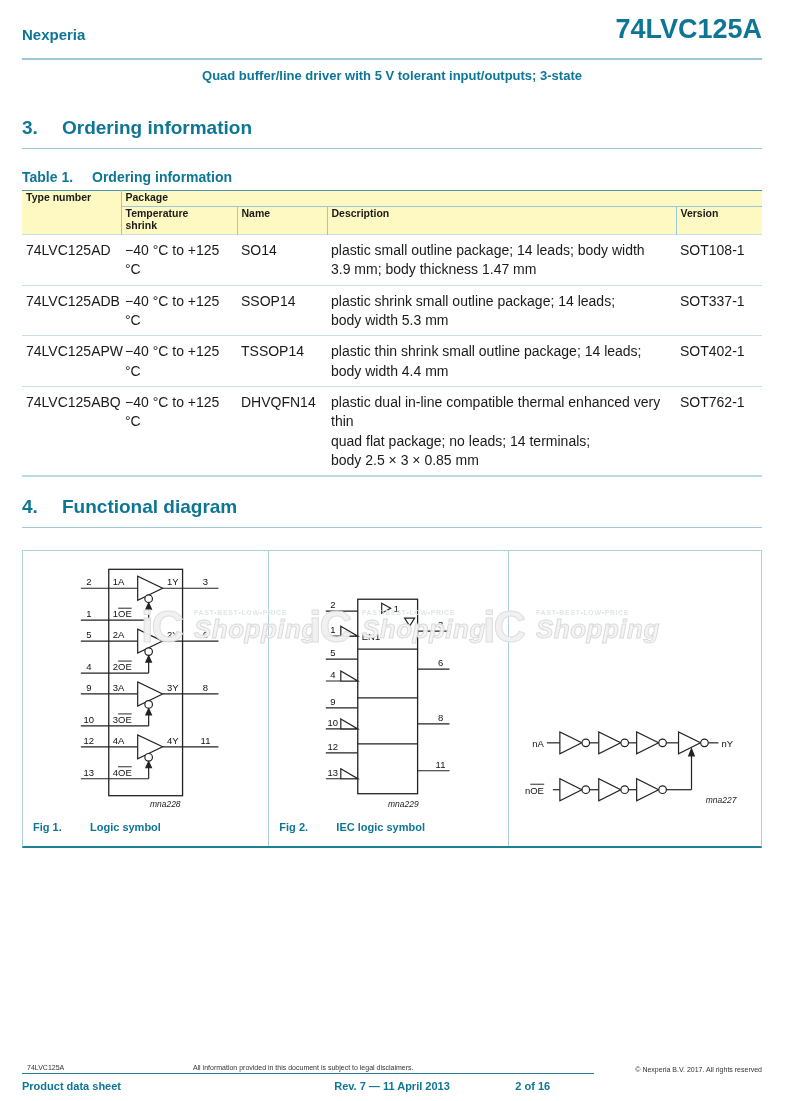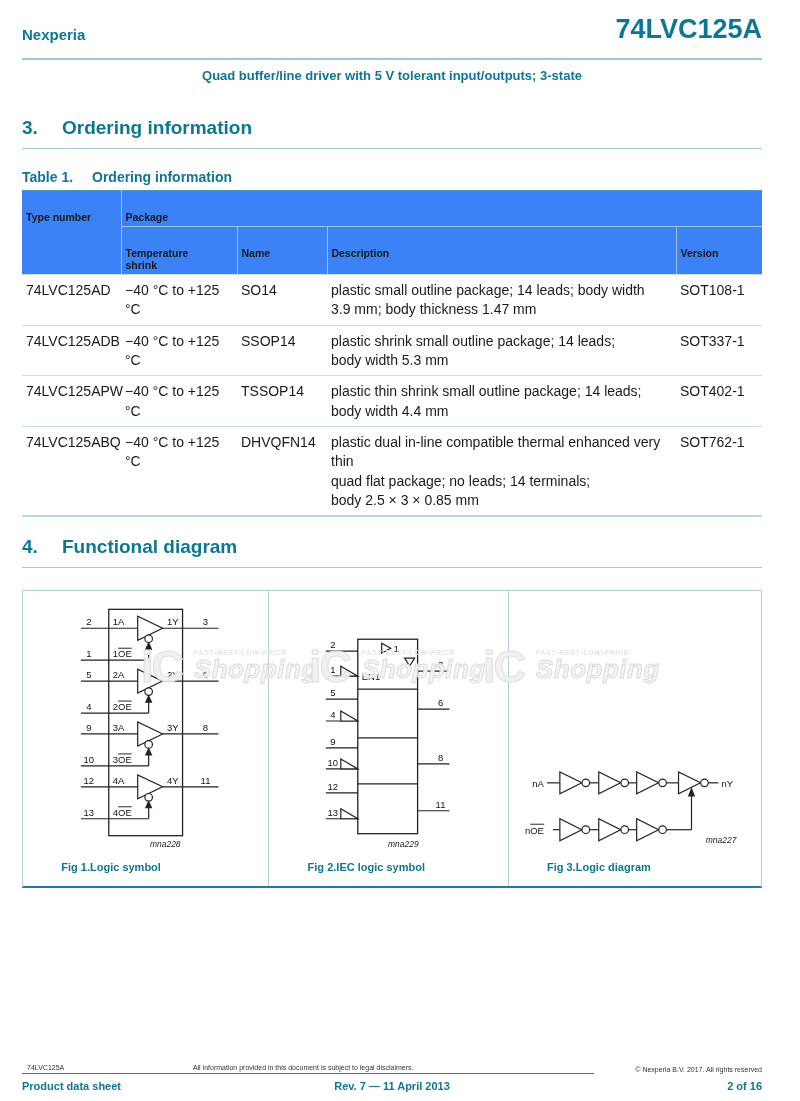--- a/index.html
+++ b/index.html
@@ -24,38 +24,38 @@
   .sec3 { margin-top:34px; }
   .sec4 { margin-top:19px; }
 
   
   .tbl-cap { display:flex; margin-top:20px; color:#0e7695; font-weight:bold; font-size:14px; }
   .tbl-cap .cap-label { width:70px; }
 
   
   table.order { width:100%; border-collapse:collapse; table-layout:fixed; margin-top:5px;
     border-top:1px solid #4d96ac; border-bottom:2px solid #b9d9e4; }
-  table.order th { background:#3b82f6; text-align:left; font-size:10.5px; font-weight:bold;
-    padding:20px 6px 3px 4px; vertical-align:top; }
+  table.order th { background:#fef9c3; text-align:left; font-size:10.5px; font-weight:bold;
+    padding:0 6px 3px 4px; vertical-align:top; }
   table.order th.sub { border-top:1px solid #9fc6d4; }
   table.order th + th { border-left:1px solid #9fc6d4; }
   table.order thead tr:last-child th:first-child { border-left:1px solid #9fc6d4; }
   table.order td { font-size:14px; line-height:1.38; padding:6px 6px 5px 4px;
     vertical-align:top; white-space:pre-line; }
   table.order tbody tr + tr td { border-top:1px solid #c6dfe9; }
   table.order tbody tr:first-child td { border-top:1px solid #c6dfe9; }
 
   
   .figbox { position:relative; margin-top:22px; display:flex;
     border:1px solid #aecfdc; border-bottom:2px solid #1f7f99; height:298px; background:#fff; }
   .fig-panel { display:flex; flex-direction:column; }
   .fp1 { width:246px; } .fp2 { width:241px; border-left:1px solid #aecfdc; border-right:1px solid #aecfdc; }
   .fp3 { width:253px; }
   .fig-panel svg { display:block; width:100%; height:266px; }
-  .fig-cap { height:26px; padding:4px 0 0 10px; display:flex; color:#0e7695; font-weight:bold; font-size:11px;text-align:right; }
+  .fig-cap { height:26px; padding:4px 0 0 10px; display:flex; color:#0e7695; font-weight:bold; font-size:11px; }
   .fig-cap .cap-label { width:57px; }
   svg text { font-family:"Liberation Sans", sans-serif; font-size:9.5px; fill:#111; font-weight:normal; }
   svg text.ref { font-style:italic; font-size:8.5px; fill:#222; }
 
   
   .wm { position:absolute; top:46px; height:58px; width:165px; display:flex; align-items:center;
     pointer-events:none; z-index:3; opacity:.95; }
   .wm-ic { font-size:45px; font-weight:bold; color:#f1f1f1; -webkit-text-stroke:1px #dcdcdc;
     line-height:1; letter-spacing:-2px; }
   .wm-right { display:flex; flex-direction:column; margin-left:12px; }
@@ -67,21 +67,21 @@
   
   .footer { position:absolute; left:22px; right:38px; bottom:9px; }
   .f-top { position:relative; height:14px; font-size:7px; color:#333; }
   .f-doc { position:absolute; left:5px; bottom:3px; }
   .f-disc { position:absolute; left:38%; transform:translateX(-50%); bottom:3px; }
   .f-copy { position:absolute; right:0; bottom:1px; }
   .f-rule { position:absolute; left:0; bottom:0; width:77.3%; height:1px; background:#2a7f9b; }
   .f-bot { display:flex; margin-top:6px; color:#0e7695; font-weight:bold; font-size:11px; }
   .f-bot span { flex:1; }
   .f-center { text-align:center; }
-  .f-right { text-align:right; }
+  .f-right { }
 </style>
 </head>
 <body>
 
 <div class="page">
   <div class="content">
 
     <div class="hdr-row">
       <span class="brand">Nexperia</span>
       <span class="part">74LVC125A</span>
@@ -321,24 +321,20 @@
             <polygon points="90,228 90,250 112,239" fill="#fff" stroke="#222" stroke-width="1.2"></polygon>
             <circle cx="116" cy="239" r="3.8" fill="#fff" stroke="#222" stroke-width="1.2"></circle>
             <line x1="120" y1="239" x2="128" y2="239" stroke="#222" stroke-width="1.2"></line>
             <polygon points="128,228 128,250 150,239" fill="#fff" stroke="#222" stroke-width="1.2"></polygon>
             <circle cx="154" cy="239" r="3.8" fill="#fff" stroke="#222" stroke-width="1.2"></circle>
             <line x1="158" y1="239" x2="183" y2="239" stroke="#222" stroke-width="1.2"></line>
             <line x1="183" y1="239" x2="183" y2="204" stroke="#222" stroke-width="1.2"></line>
             <polygon points="180.2,205 185.8,205 183,198" fill="#222" stroke="#222" stroke-width="1.2"></polygon>
             <text x="228" y="252" text-anchor="end" class="ref">mna227</text>
           </svg>
-        <div class="fig-cap">
-          <span class="cap-label">Fig 3.</span>
-          <span>Logic diagram</span>
-        </div>
       </div>
     </div>
 
   </div>
 
   <div class="footer">
     <div class="f-top">
       <span class="f-doc">74LVC125A</span>
       <span class="f-disc">All information provided in this document is subject to legal disclaimers.</span>
       <span class="f-copy">© Nexperia B.V. 2017. All rights reserved</span>

